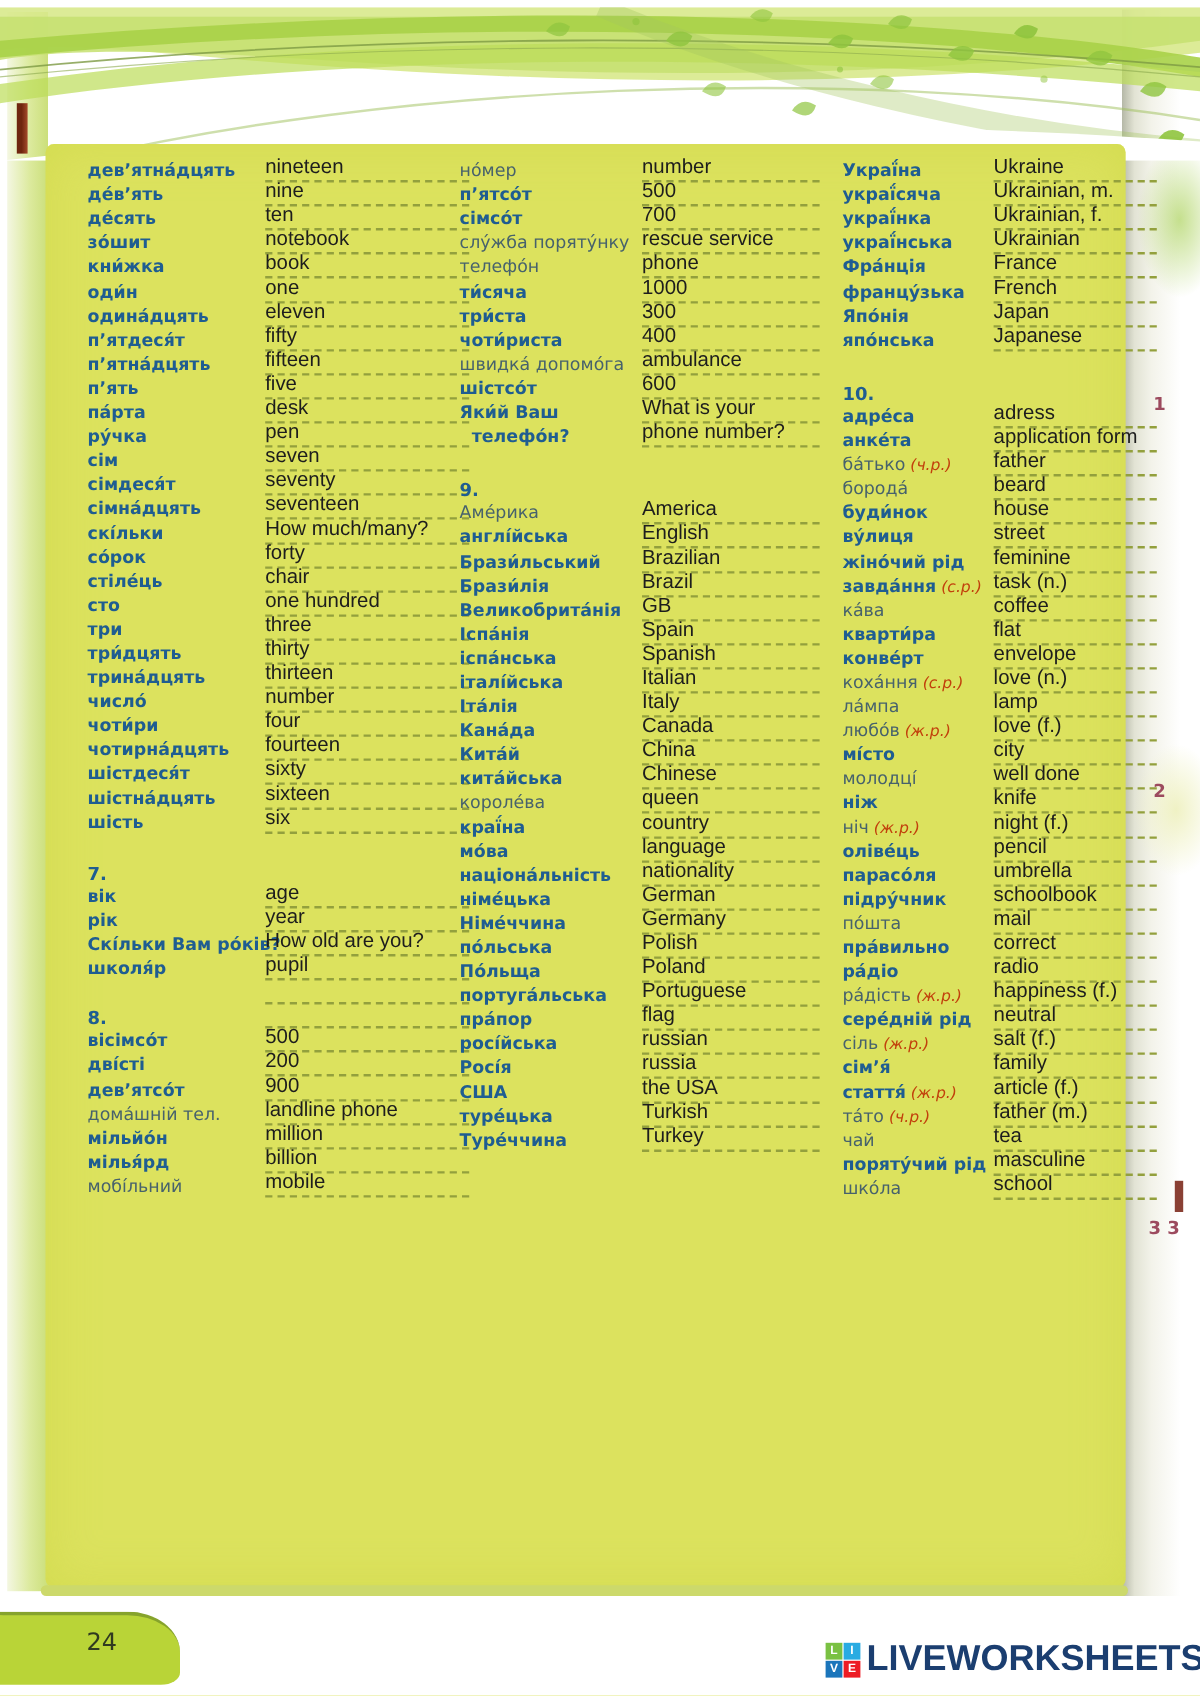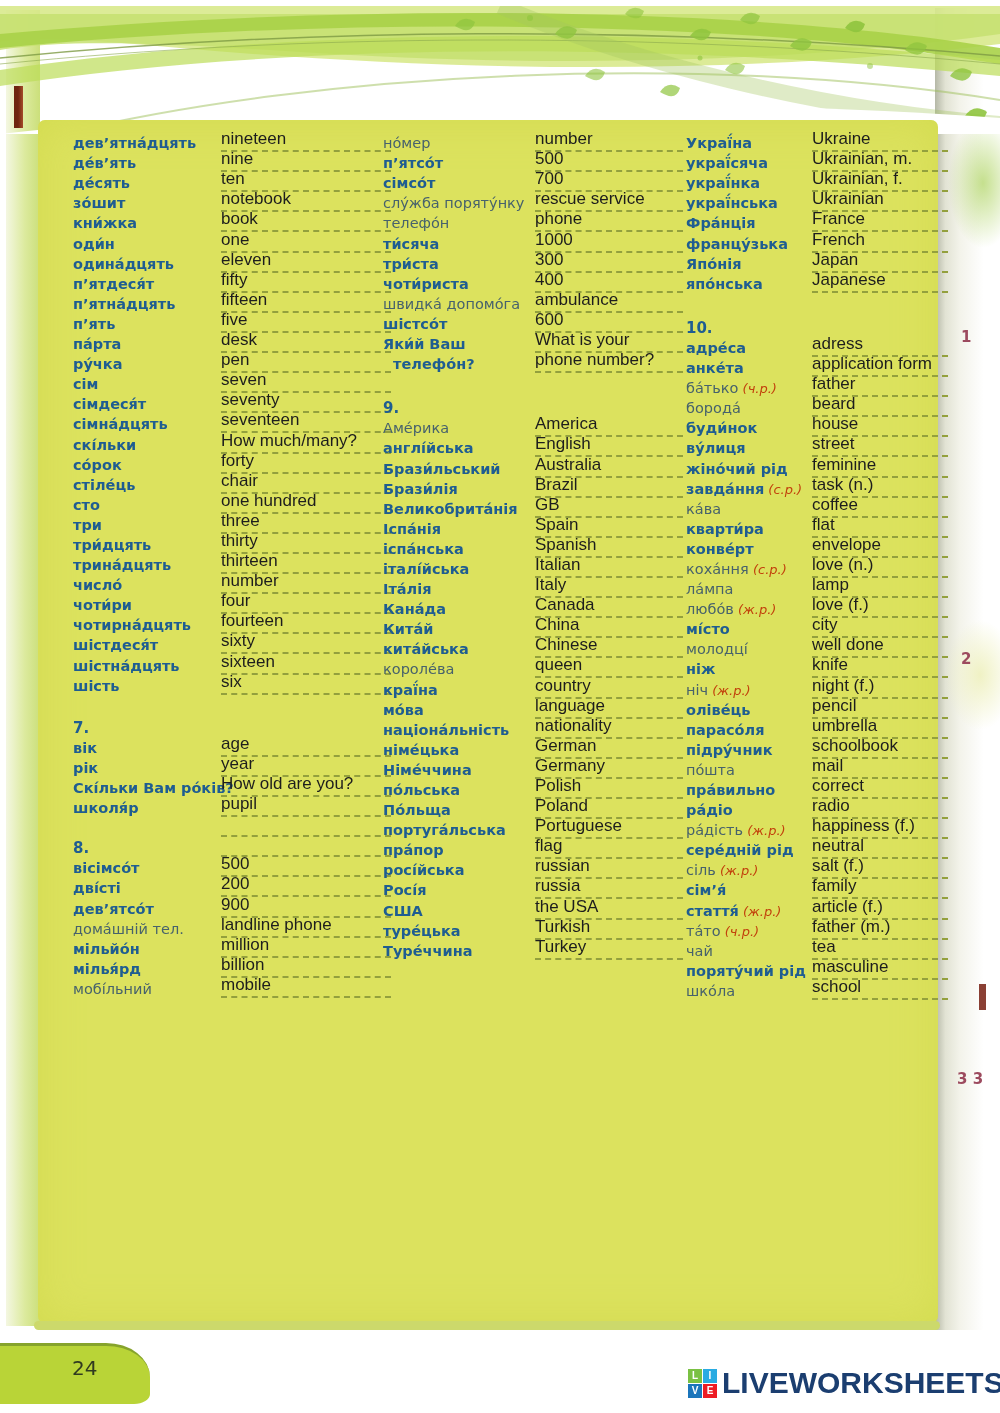--- a/index.html
+++ b/index.html
@@ -25,21 +25,21 @@
   
   .panel{position:absolute;left:38px;top:120px;width:900px;height:1203px;
     background:#dce25e;border-radius:7px;
     box-shadow:inset 0 0 40px rgba(205,215,70,.6);}
   .panel-strip{position:absolute;left:34px;top:1321px;width:906px;height:9px;
     background:#ccd96b;border-radius:5px;}
   
   .vcol{position:absolute;top:132px;}
   #col1{left:73px;width:318px;}
   #col2{left:383px;width:300px;}
-  #col3{left:686px;width:262px;}
+  #col3{left:702px;width:262px;}
   .vrow{display:flex;align-items:flex-end;height:20.1px;}
   .uk{flex:none;font-size:14.5px;line-height:17px;color:#47626c;white-space:nowrap;}
   #col1 .uk{width:148px;}
   #col2 .uk{width:152px;}
   #col3 .uk{width:126px;}
   .uk.b{font-weight:bold;color:#1f5d91;}
   .note{font-style:italic;font-weight:normal;color:#c2410c;font-size:13px;}
   .en{flex:1;font-family:"Liberation Sans",sans-serif;font-size:17px;line-height:19px;height:21px;
     color:#1d1d1d;white-space:nowrap;overflow:visible;border-bottom:2px dashed #93a03d;}
   .vrow.h .uk{font-weight:bold;color:#1f5d91;font-size:15px;}
@@ -323,21 +323,21 @@
     <div class="vrow">
       <span class="uk">Аме́рика</span>
       <span class="en">America</span>
     </div>
     <div class="vrow">
       <span class="uk b">англі́йська</span>
       <span class="en">English</span>
     </div>
     <div class="vrow">
       <span class="uk b">Брази́льський</span>
-      <span class="en">Australia</span>
+      <span class="en">Brazilian</span>
     </div>
     <div class="vrow">
       <span class="uk b">Брази́лія</span>
       <span class="en">Brazil</span>
     </div>
     <div class="vrow">
       <span class="uk b">Великобрита́нія</span>
       <span class="en">GB</span>
     </div>
     <div class="vrow">
@@ -595,21 +595,21 @@
       <span class="en">masculine</span>
     </div>
     <div class="vrow">
       <span class="uk">шко́ла</span>
       <span class="en">school</span>
     </div>
   </div>
 
 <span class="side-num" style="top:328px">1</span>
 <span class="side-num" style="top:650px">2</span>
-<span class="side-num" style="top:1070px;left:957px">3 3</span>
+<span class="side-num" style="top:1014px;left:957px">3 3</span>
 <div class="side-bar-mark"></div>
 
 <div class="page-tab"></div>
 <div class="page-num">24</div>
 
 <div class="lw-logo">
   <span class="lw-grid">
       <span class="lw-tile" style="background: rgb(122, 193, 67);">L</span>
       <span class="lw-tile" style="background: rgb(41, 171, 226);">I</span>
       <span class="lw-tile" style="background: rgb(27, 117, 187);">V</span>

